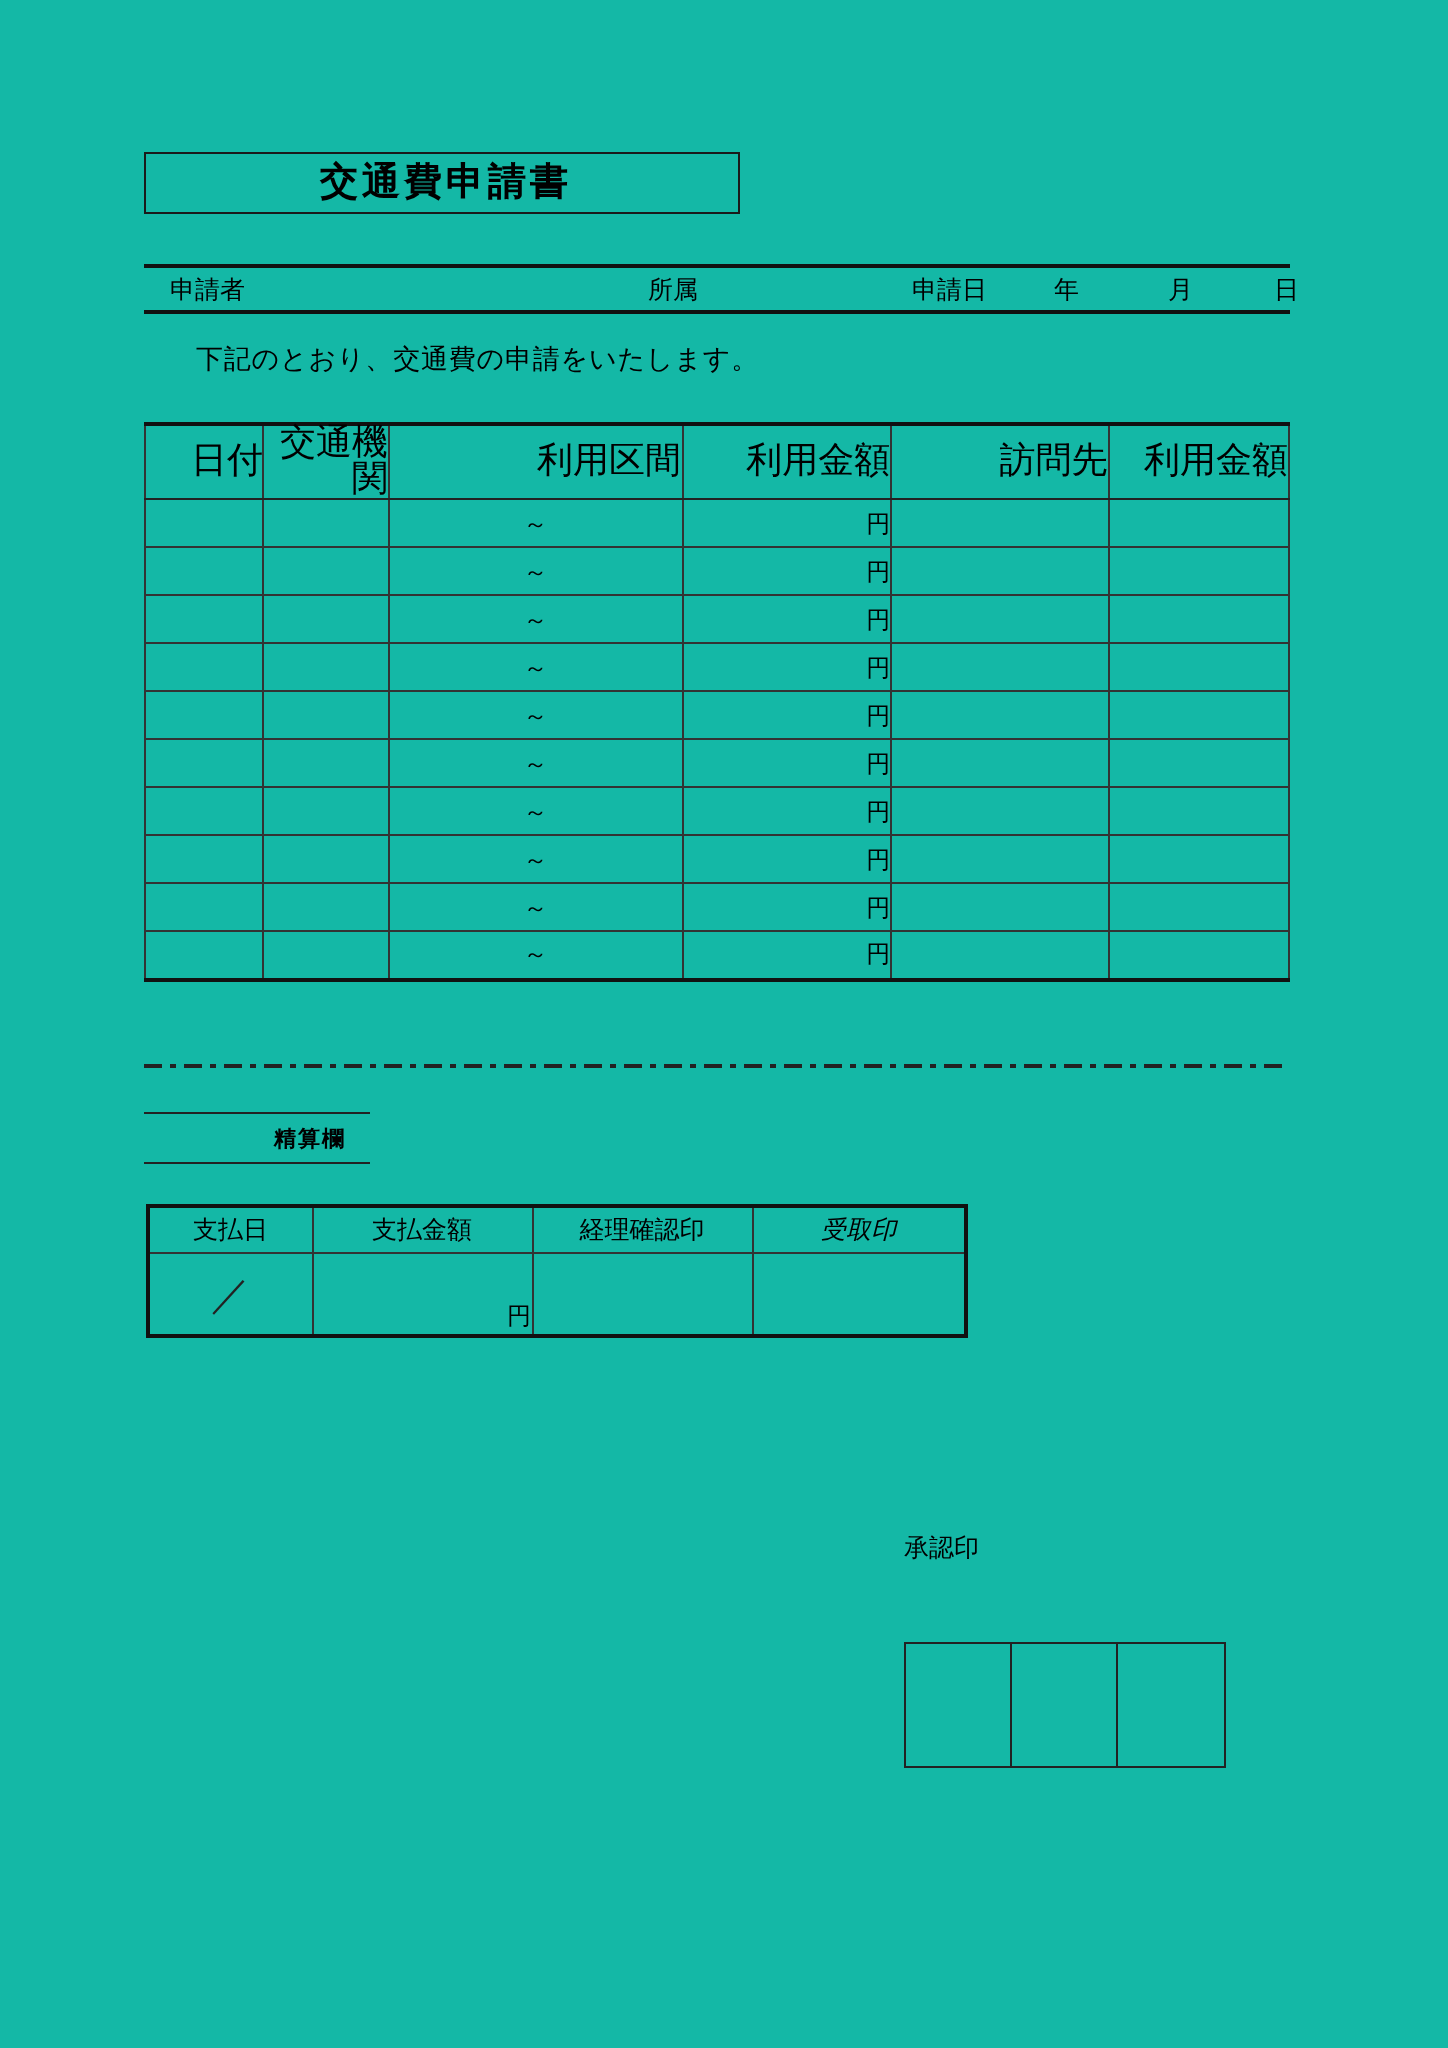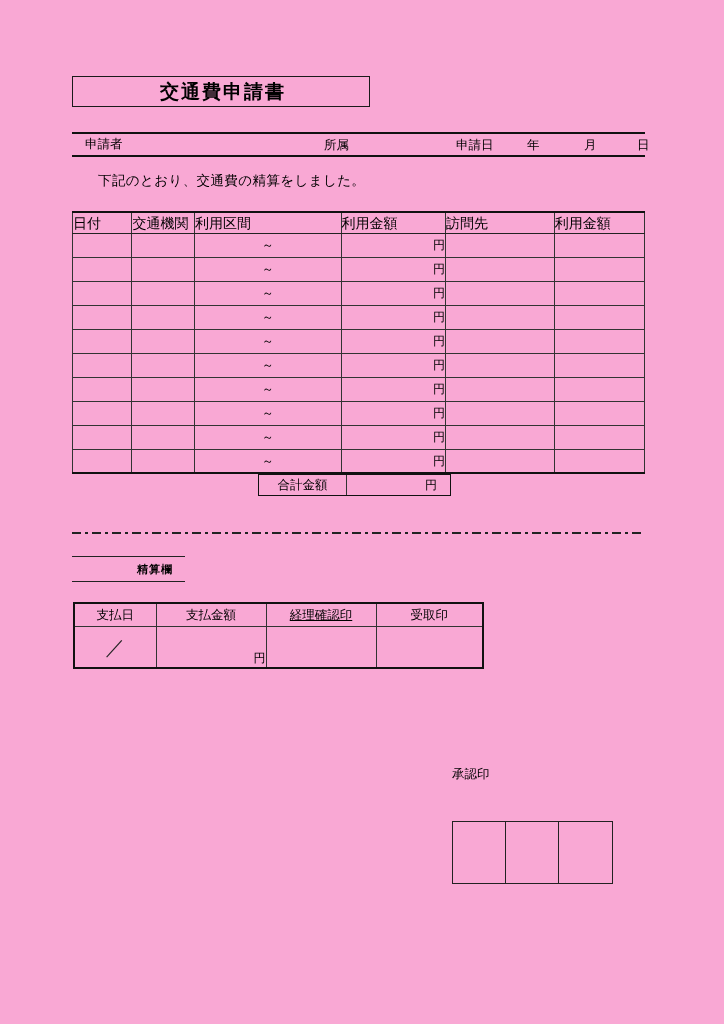--- a/index.html
+++ b/index.html
@@ -9,21 +9,21 @@
   }
   body {
     font-family: "DejaVu Sans", "Liberation Sans", sans-serif;
     color: #000000;
     -webkit-font-smoothing: antialiased;
   }
   #page {
     position: relative;
     width: 724px;
     height: 1024px;
-    background: #f9a8d4;
+    background: #14b8a6;
     overflow: hidden;
   }
 
   
   .title-box {
     position: absolute;
     left: 72px;
     top: 76px;
     width: 298px;
     height: 31px;
@@ -53,21 +53,21 @@
     box-sizing: border-box;
   }
   .applicant-row .lbl {
     position: absolute;
     top: 50%;
     transform: translateY(-50%);
     font-size: 12.5px;
     white-space: nowrap;
     line-height: 1;
   }
-  .ap-applicant { left: 13px; font-family: Liberation Mono, monospace; }
+  .ap-applicant { left: 13px; }
   .ap-dept      { left: 252px; }
   .ap-date      { left: 384px; text-align: right; }
   .ap-year      { left: 455px; }
   .ap-month     { left: 512px; }
   .ap-day       { left: 565px; }
 
   
   .intro-line {
     position: absolute;
     left: 98px;
@@ -88,22 +88,22 @@
   }
   .main-table th,
   .main-table td {
     border: 1px solid #333;
     box-sizing: border-box;
     padding: 0;
     font-weight: normal;
   }
   .main-table thead th {
     height: 21px;
-    font-size: 14px;
-    text-align: left;
+    font-size: 18px;
+    text-align: right;
     border-top: 2.2px solid #111;
     border-bottom: 1.4px solid #222;
     line-height: 1;
   }
   .main-table tbody td {
     height: 24px;
     font-size: 12px;
     line-height: 1;
   }
   .main-table tbody tr:last-child td {
@@ -217,22 +217,22 @@
     font-size: 12.5px;
     text-align: center;
     line-height: 1;
   }
   .settle-table tbody td {
     height: 42px;
     font-size: 12px;
   }
   .sc-day  { width: 82px; }
   .sc-amt  { width: 110px; margin-left: 24px; }
-  .sc-acct { width: 110px; text-decoration: underline; }
-  .sc-recv { width: 107px; }
+  .sc-acct { width: 110px; }
+  .sc-recv { width: 107px; font-style: italic; }
 
   .slash-cell {
     position: relative;
   }
   .slash-mark {
     position: absolute;
     left: 50%;
     top: 50%;
     transform: translate(-50%, -50%) rotate(0deg);
     font-size: 20px;
@@ -312,21 +312,21 @@
 
   <div class="applicant-row">
     <span class="lbl ap-applicant">申請者</span>
     <span class="lbl ap-dept">所属</span>
     <span class="lbl ap-date">申請日</span>
     <span class="lbl ap-year">年</span>
     <span class="lbl ap-month">月</span>
     <span class="lbl ap-day">日</span>
   </div>
 
-  <div class="intro-line">下記のとおり、交通費の精算をしました。</div>
+  <div class="intro-line">下記のとおり、交通費の申請をいたします。</div>
 
   <table class="main-table">
     <thead>
       <tr>
         <th class="col-date">日付</th>
         <th class="col-trans">交通機関</th>
         <th class="col-route">利用区間</th>
         <th class="col-amt">利用金額</th>
         <th class="col-dest">訪問先</th>
         <th class="col-biz">利用金額</th>
@@ -409,24 +409,20 @@
           <td class="col-date"></td>
           <td class="col-trans"></td>
           <td class="col-route cell-tilde">～</td>
           <td class="col-amt cell-yen">円</td>
           <td class="col-dest"></td>
           <td class="col-biz"></td>
         </tr>
       </tbody>
   </table>
 
-  <div class="total-wrap">
-    <div class="total-label">合計金額</div>
-    <div class="total-value">円</div>
-  </div>
 
   <div class="divider"></div>
 
   <div class="section-heading">
     <span>精算欄</span>
   </div>
 
   <table class="settle-table">
     <thead>
       <tr>

